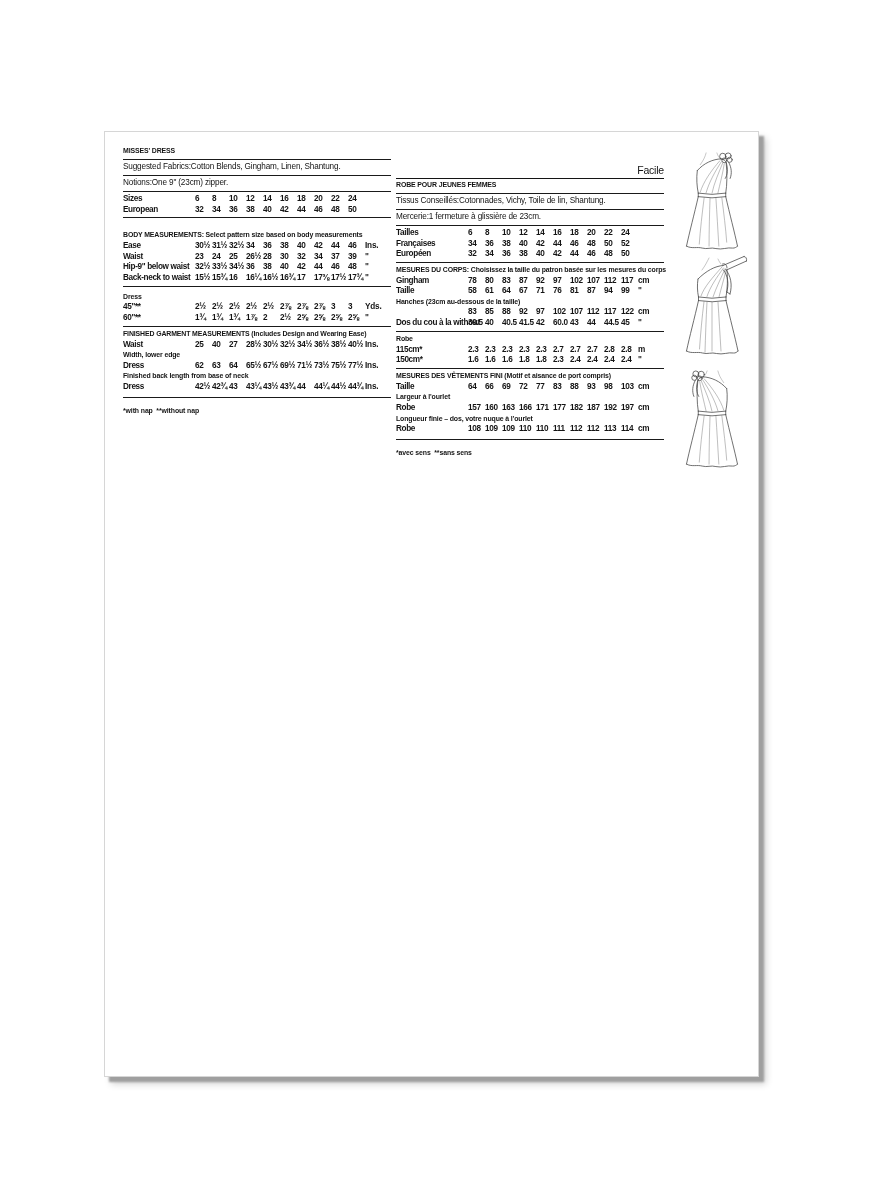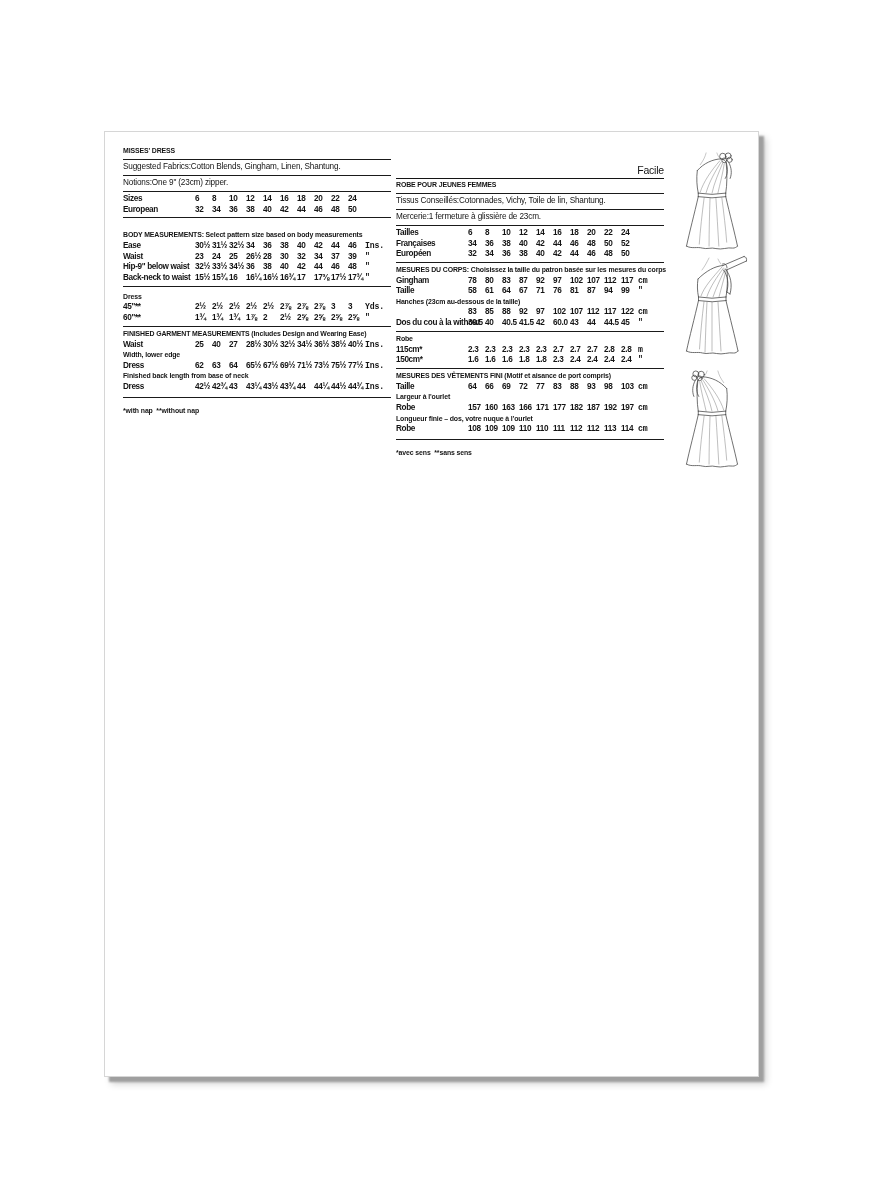--- a/index.html
+++ b/index.html
@@ -30,21 +30,21 @@
     display:flex;align-items:baseline;height:10.6px;line-height:10.6px;
     font-size:8.2px;font-weight:bold;letter-spacing:-0.15px;white-space:nowrap;
   }
   .trow.sechead{
     display:block;font-size:7.9px;transform:scaleX(.88);transform-origin:left;
   }
   .trow.labeled .blabel{font-weight:normal;}
   .trow.labeled .rest{font-weight:normal;}
   .tlabel{width:72px;flex:none;letter-spacing:-0.35px;overflow:visible;}
   .tval{width:17px;flex:none;letter-spacing:-0.3px;}
-  .tunit{flex:1;letter-spacing:-0.2px;font-family:Liberation Mono, monospace;}
+  .tunit{flex:1;letter-spacing:-0.2px;}
   .rule{border-top:1px solid #1a1a1a;margin:2.2px 0;height:0;}
   .rule.thick{border-top-width:1.8px;margin-top:4px;}
   .gap{width:100%;}
   .foot{
     font-size:6.9px;font-weight:bold;letter-spacing:-0.1px;margin-top:9px;white-space:pre;
   }
   
   .figures{position:absolute;left:568px;top:18px;width:80px;}
   .fig{display:block;}
   .fig path,.fig circle{fill:none;stroke:#4a4a4a;stroke-width:0.8;stroke-linecap:round;stroke-linejoin:round;}

